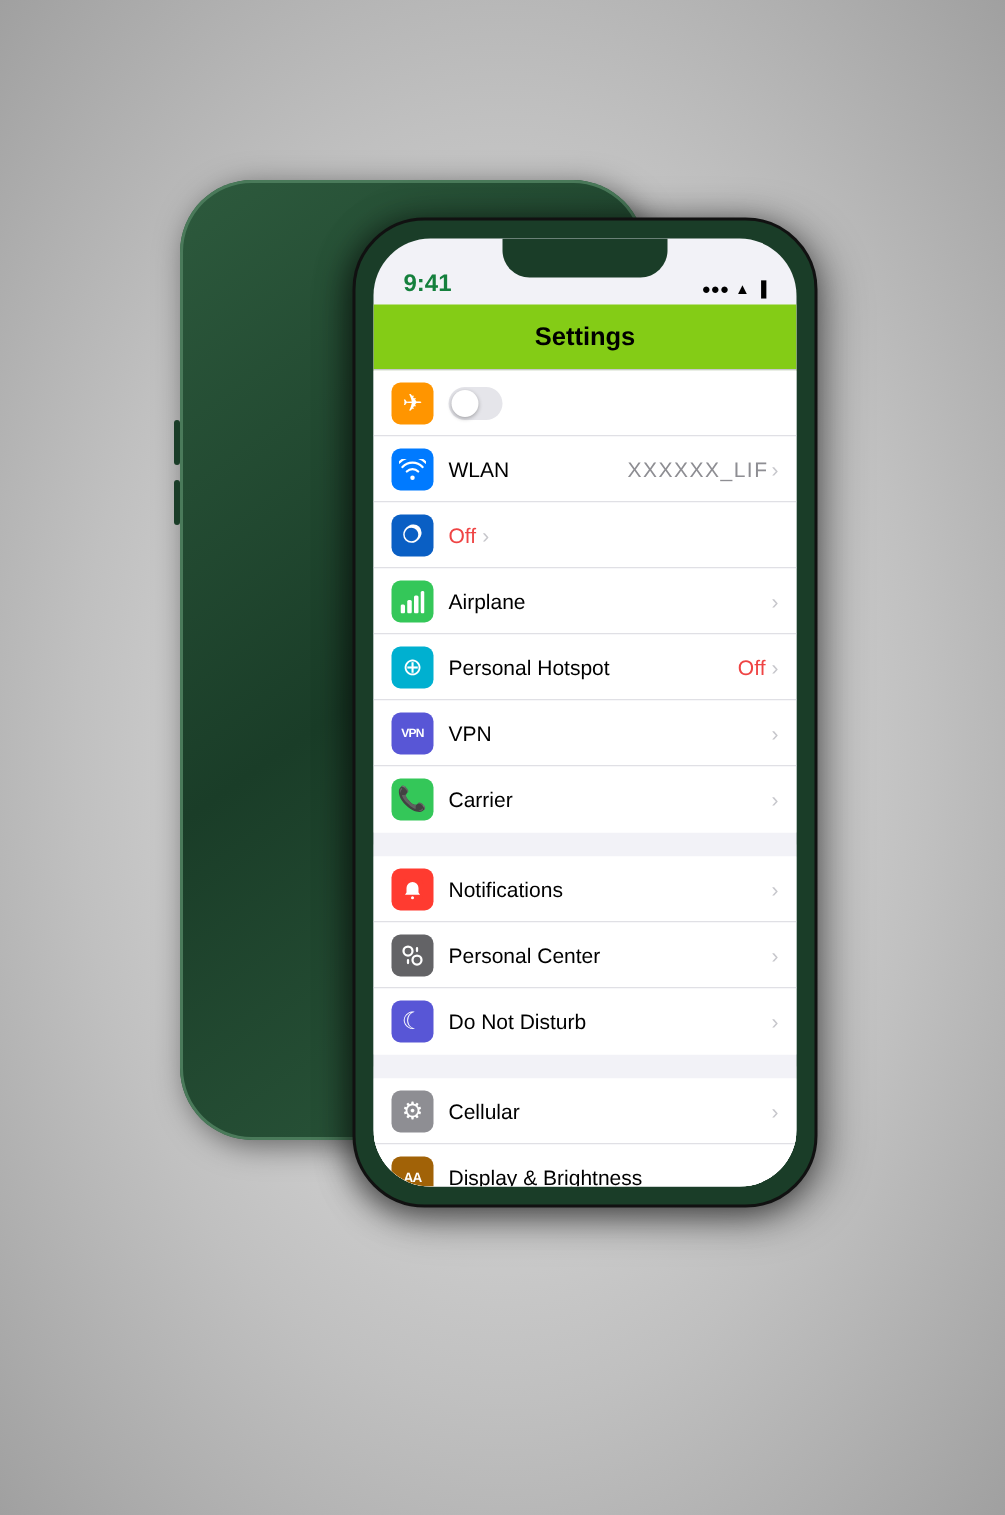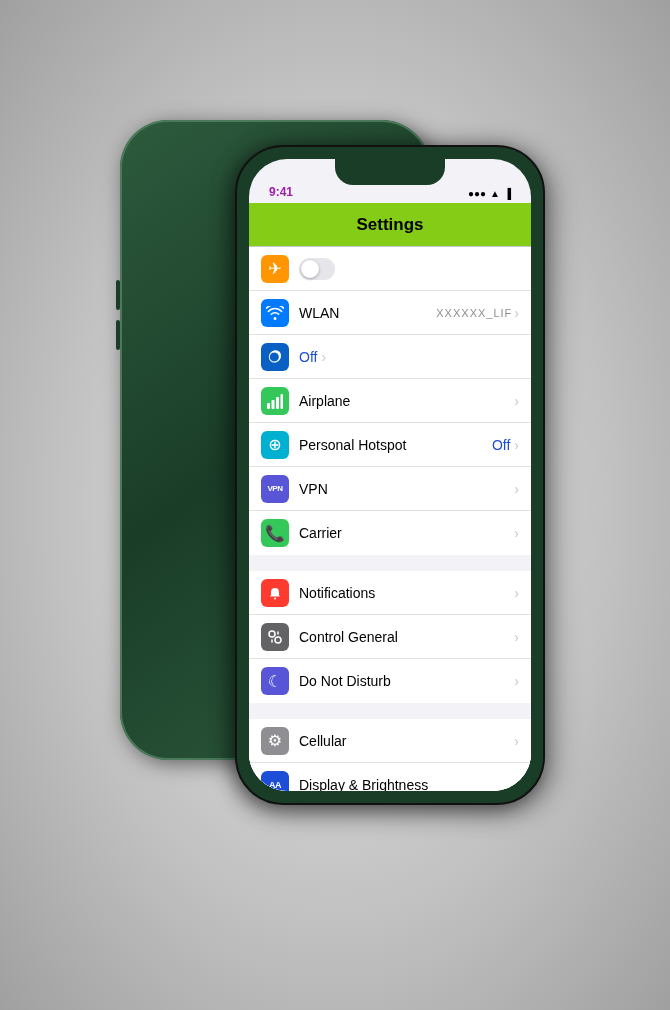--- a/index.html
+++ b/index.html
@@ -75,23 +75,23 @@
       right: 0;
       height: 44px;
       display: flex;
       align-items: flex-end;
       justify-content: space-between;
       padding: 0 20px 4px;
       z-index: 5;
     }
 
     .status-time {
-      font-size: 12px;
+      font-size: 16px;
       font-weight: 600;
-      color: #a21caf;
+      color: #15803d;
     }
 
     .status-icons {
       display: flex;
       gap: 4px;
       align-items: center;
     }
 
     .status-icons span {
       font-size: 10px;
@@ -168,31 +168,31 @@
     .icon-orange { background: #ff9500; }
     .icon-blue { background: #007aff; }
     .icon-blue-dark { background: #0a5fc4; }
     .icon-green { background: #34c759; }
     .icon-teal { background: #00b0d0; }
     .icon-indigo { background: #5856d6; }
     .icon-red { background: #ff3b30; }
     .icon-gray { background: #8e8e93; }
     .icon-gray2 { background: #636366; }
     .icon-purple { background: #5856d6; }
-    .icon-blue2 { background: #1d4ed8; }
+    .icon-blue2 { background: #a16207; }
 
     .settings-label {
       flex: 1;
       font-size: 14px;
       color: #000;
     }
 
     .settings-value {
       font-size: 14px;
-      color: #1d4ed8;
+      color: #ef4444;
       margin-right: 4px;
     }
 
     .chevron {
       color: #c7c7cc;
       font-size: 14px;
     }
 
     .toggle {
       width: 36px;
@@ -213,21 +213,21 @@
       box-shadow: 0 1px 3px rgba(0,0,0,0.3);
     }
 
     .wlan-value {
       display: flex;
       align-items: center;
       gap: 2px;
     }
 
     .wlan-text {
-      font-size: 11px;
+      font-size: 14px;
       color: #8e8e93;
       letter-spacing: 1px;
     }
 
     .separator-group {
       height: 8px;
       background: #f2f2f7;
     }
 
     
@@ -378,21 +378,21 @@
 
         <div class="settings-item">
           <div class="settings-icon icon-gray2" style="font-size:14px;">
             <svg width="18" height="18" viewBox="0 0 18 18" fill="none">
               <circle cx="6" cy="6" r="3" stroke="white" stroke-width="1.5"></circle>
               <circle cx="12" cy="12" r="3" stroke="white" stroke-width="1.5"></circle>
               <line x1="12" y1="4" x2="12" y2="6" stroke="white" stroke-width="1.5" stroke-linecap="round"></line>
               <line x1="6" y1="12" x2="6" y2="14" stroke="white" stroke-width="1.5" stroke-linecap="round"></line>
             </svg>
           </div>
-          <span class="settings-label">Control General</span>
+          <span class="settings-label">Personal Center</span>
           <span class="chevron">›</span>
         </div>
 
         <div class="settings-item">
           <div class="settings-icon icon-purple" style="font-size:16px;">☾</div>
           <span class="settings-label">Do Not Disturb</span>
           <span class="chevron">›</span>
         </div>
       </div>
 

